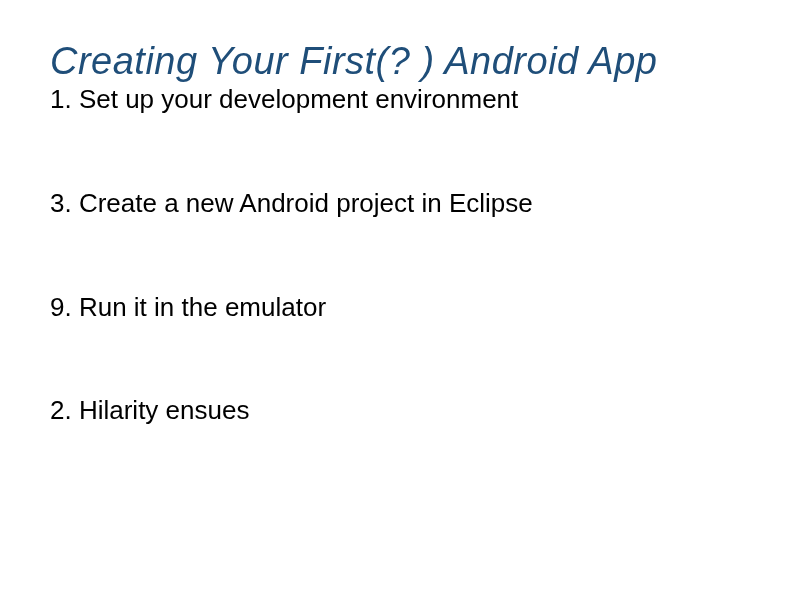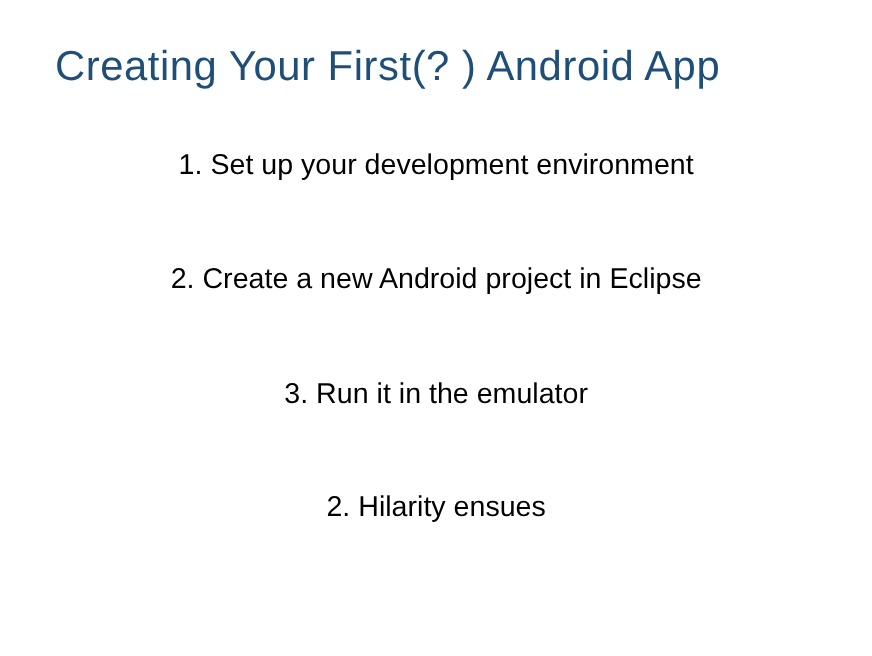--- a/index.html
+++ b/index.html
@@ -11,33 +11,32 @@
       width: 793px;
       height: 596px;
       background: #ffffff;
       font-family: Arial, Helvetica, sans-serif;
       padding: 40px 50px;
     }
     .slide-title {
       color: #1f4e79;
       font-size: 38px;
       font-weight: normal;
-      margin-bottom: 50px;
       letter-spacing: 0.5px;
+      font-style: italic;
     }
     .list-item {
       color: #000000;
       font-size: 26px;
       font-weight: normal;
       margin-bottom: 70px;
       line-height: 1.3;
-      text-align: center;
     }
   </style>
 </head>
 <body>
 
 <h1 class="slide-title">Creating Your First(? ) Android App</h1>
 
 <div class="list-item">1. Set up your development environment</div>
-<div class="list-item">2. Create a new Android project in Eclipse</div>
-<div class="list-item">3. Run it in the emulator</div>
+<div class="list-item">3. Create a new Android project in Eclipse</div>
+<div class="list-item">9. Run it in the emulator</div>
 <div class="list-item">2. Hilarity ensues</div>
 
 </body></html>

